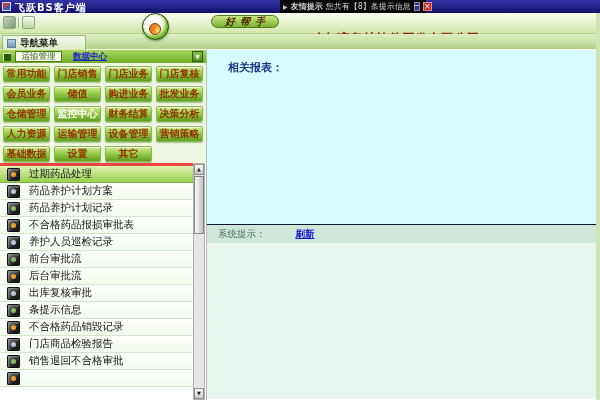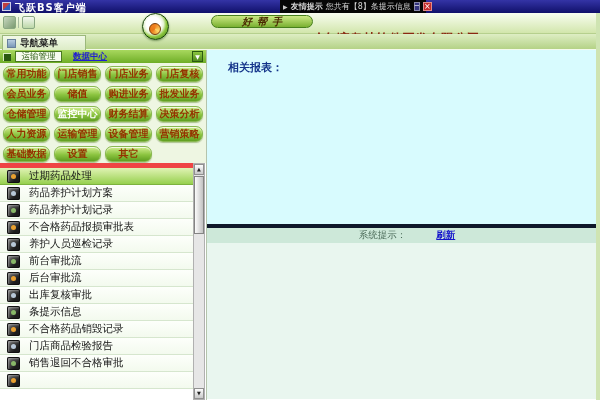--- a/index.html
+++ b/index.html
@@ -28,21 +28,21 @@
   .tool-ic{ position:absolute; top:3px; width:13px; height:13px; border-radius:2px;
     background:linear-gradient(135deg,#c8d8c0,#7a9a70); border:1px solid #8aa882; }
   .tool-ic.t1{ left:3px; }
   .tool-ic.t2{ left:22px; background:linear-gradient(#f4f8f0,#bcd8a8); }
   .tool-sep{ position:absolute; left:18px; top:4px; width:1px; height:11px; background:#a8bca0; }
   .logo{ position:absolute; left:142px; top:13px; width:27px; height:27px; border-radius:50%; z-index:6;
     background:radial-gradient(circle at 42% 40%, #ffffff 34%, #e6f2d4 48%, #8cc63f 62%, #2a6a0a 100%);
     border:1px solid #16420a; box-shadow:0 1px 2px rgba(40,80,20,.5); }
   .logo::after{ content:""; position:absolute; left:6px; top:9px; width:10px; height:10px; border-radius:50%;
     background:conic-gradient(#f08020,#ffd868,#e87818,#f08020); border:1px solid #7a3c08; }
-  .brand-pill{ position:absolute; left:211px; top:15px; width:102px; height:13px; border-radius:8px;
+  .brand-pill{ position:absolute; left:211px; top:15px; width:68px; height:13px; border-radius:8px;
     background:linear-gradient(#cbe983,#7ab031); border:1px solid #47801c; color:#4a2800;
     font-family:"DejaVu Serif", serif; font-style:italic; font-weight:bold; font-size:10px;
     line-height:12px; text-align:center; letter-spacing:5px; text-indent:5px; }
   .brand-site{ position:absolute; left:201px; top:28px; font-size:8px; color:#4c4c44; letter-spacing:.5px; }
   .company{ position:absolute; left:311px; top:17px; font-size:13px; font-weight:bold; color:#8a2812; }
 
   
   .tabstrip{ position:absolute; left:0; top:34px; width:600px; height:16px;
     background:linear-gradient(#deeec4,#b4d286); border-bottom:1px solid #f4faec;text-align:center; }
   .nav-tab{ position:absolute; left:2px; top:1px; width:84px; height:15px;
@@ -58,30 +58,30 @@
     box-shadow:inset 1px 1px 0 #d8ecc0; }
   .manage-box{ width:47px; height:11px; background:#f6fbee; border:1px solid #4a7a20;
     font-size:8.5px; color:#2a5a10; text-align:center; line-height:9px; }
   .dc-link{ margin-left:11px; font-size:8.5px; font-weight:bold; color:#2020d0; text-decoration:underline; }
   .band-drop{ position:absolute; left:192px; top:1px; width:11px; height:11px;
     background:linear-gradient(#8cc63f,#4e8a1e); border:1px solid #2a5a10; color:#fff;
     font-size:6px; text-align:center; line-height:10px; }
 
   .btn-grid{ position:absolute; left:0; top:63px; width:206px; height:100px; background:#eef6e2; }
   .cat-row{ display:flex; gap:4px; padding:3px 0 0 3px; height:20px; }
-  .cat-btn{ width:47px; height:16px; border-radius:7px;
+  .cat-btn{ width:47px; height:16px; border-radius:2px;
     background:linear-gradient(#d2ee90,#8cc440 55%,#5f9e20);
     border:1px solid #8ab852;
     box-shadow:inset 0 1px 0 rgba(255,255,255,.75), 0 1px 1px rgba(90,130,40,.45);
     color:#943300; font-weight:bold; font-size:10px; text-align:center; line-height:14px;
     white-space:nowrap; overflow:hidden; cursor:pointer; }
   .cat-btn.active{ color:#ffffff; }
 
   .menu{ position:absolute; left:0; top:163px; width:193px; height:237px; overflow:hidden;
-    border-top:5px solid #ef4444; background:#fff; }
+    border-top:3px solid #ef4444; background:#fff; }
   .mrow{ height:17px; display:flex; align-items:center; border-bottom:1px solid #d6e6ce;
     background:linear-gradient(#fdfffb,#f3faee); cursor:pointer; }
   .mrow.active{ background:linear-gradient(#e0f3b4,#97d04f); border-bottom:1px solid #7cb23e; }
   .mi-icon{ width:13px; height:13px; margin:0 9px 0 7px; border-radius:2px; flex:none;
     background:linear-gradient(135deg,#7a7a7a,#1c1c1c 70%);
     box-shadow:inset 0 0 0 1px #101010, inset 2px 2px 2px rgba(255,255,255,.35);
     display:flex; align-items:center; justify-content:center; }
   .mi-icon::after{ content:""; width:5px; height:5px; border-radius:50%; background:#b8c8d8; }
   .mrow:nth-child(3n+1) .mi-icon::after{ background:#e8a030; }
   .mrow:nth-child(3n) .mi-icon::after{ background:#88b868; }
@@ -95,22 +95,22 @@
   .sb-up{ top:0; }
   .sb-down{ bottom:0; }
   .sb-thumb{ position:absolute; left:0; top:12px; width:10px; height:58px;
     background:linear-gradient(90deg,#fbfbfb,#c2c2c2); border:1px solid #848484; }
 
   
   .right{ position:absolute; left:206px; top:50px; width:390px; height:350px;
     border-left:1px solid #b4c4ac; }
   .reports{ height:174px; background:#d8fbfe; padding:6px 0 0 21px; }
   .reports-label{ font-size:11px; font-weight:bold; color:#14348a; }
-  .sysband{ height:19px; background:#cde8d9; border-top:4px solid #0f172a;
-    display:flex; align-items:center; font-size:9.5px;justify-content:center; }
+  .sysband{ height:19px; background:#cde8d9; border-top:1px solid #0f172a;
+    display:flex; align-items:center; font-size:9.5px; }
   .sys-label{ margin-left:11px; color:#4a6a58; }
   .refresh-link{ margin-left:30px; color:#1515cc; font-weight:bold; text-decoration:underline; cursor:pointer; }
   .bottomarea{ height:156px; background:#e9f6ef; }
   .right-edge{ position:absolute; left:596px; top:13px; width:4px; height:387px; background:#cfe4b2; }
 </style>
 </head>
 <body>
 
 <div class="window">
 

